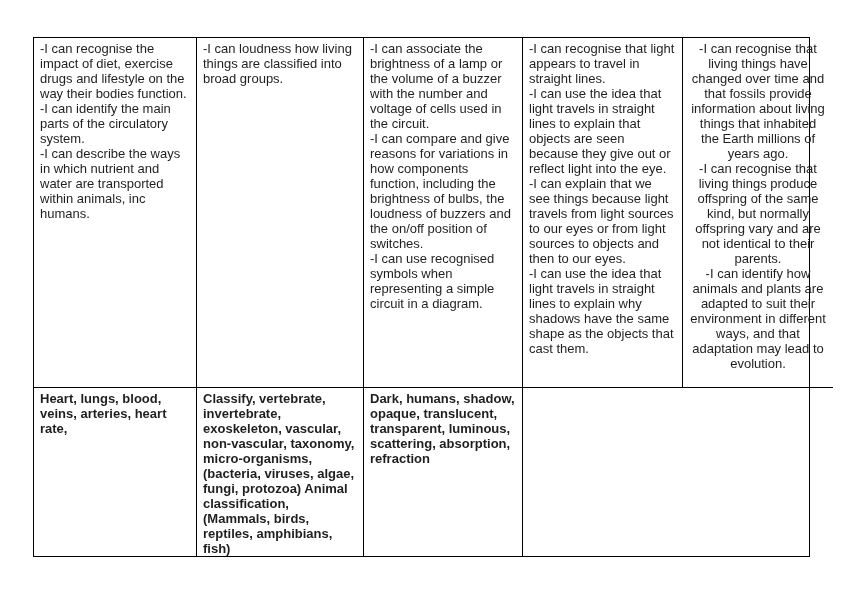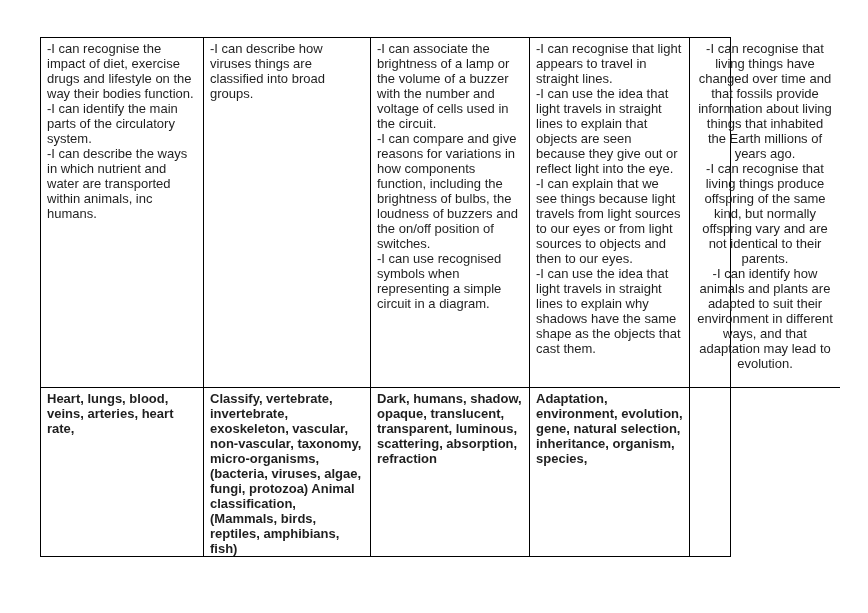--- a/index.html
+++ b/index.html
@@ -12,26 +12,25 @@
     width: 868px;
     height: 613px;
     position: relative;
     font-family: "Liberation Sans", sans-serif;
     color: #1f1f1f;
   }
   .grade-table {
     position: absolute;
     left: 33px;
     top: 37px;
-    width: 691px;
+    width: 777px;
     display: grid;
     grid-template-columns: 163px 167px 159px 160px 150px;
     grid-template-rows: 350px 168px;
     border: 1px solid #000;
-    margin-left: 7px;
   }
   .cell {
     border-right: 1px solid #000;
     border-bottom: 1px solid #000;
     padding: 3px 6px 3px 6px;
     font-size: 13px;
     line-height: 15px;
     overflow: hidden;
   }
   .cell:nth-child(5n) { border-right: none; text-align: center; }
@@ -47,21 +46,21 @@
 </style>
 </head>
 <body>
 
 <div class="grade-table">
 
   <div class="cell statements">-I can recognise the impact of diet, exercise drugs and lifestyle on the way their bodies function.
 -I can identify the main parts of the circulatory system.
 -I can describe the ways in which nutrient and water are transported within animals, inc humans.</div>
 
-  <div class="cell statements">-I can describe how viruses things are classified into broad groups.</div>
+  <div class="cell statements">-I can loudness how living things are classified into broad groups.</div>
 
   <div class="cell statements">-I can associate the brightness of a lamp or the volume of a buzzer with the number and voltage of cells used in the circuit.
 -I can compare and give reasons for variations in how components function, including the brightness of bulbs, the loudness of buzzers and the on/off position of switches.
 -I can use recognised symbols when representing a simple circuit in a diagram.</div>
 
   <div class="cell statements">-I can recognise that light appears to travel in straight lines.
 -I can use the idea that light travels in straight lines to explain that objects are seen because they give out or reflect light into the eye.
 -I can explain that we see things because light travels from light sources to our eyes or from light sources to objects and then to our eyes.
 -I can use the idea that light travels in straight lines to explain why shadows have the same shape as the objects that cast them.</div>
 
@@ -69,15 +68,14 @@
 -I can recognise that living things produce offspring of the same kind, but normally offspring vary and are not identical to their parents.
 -I can identify how animals and plants are adapted to suit their environment in different ways, and that adaptation may lead to evolution.</div>
 
   <div class="cell keywords">Heart, lungs, blood, veins, arteries, heart rate,</div>
 
   <div class="cell keywords">Classify, vertebrate, invertebrate, exoskeleton, vascular, non-vascular, taxonomy, micro-organisms, (bacteria, viruses, algae, fungi, protozoa) Animal classification, (Mammals, birds, reptiles, amphibians, fish)</div>
 
   <div class="cell keywords">Dark, humans, shadow, opaque, translucent, transparent, luminous, scattering, absorption, refraction</div>
 
 
-  <div class="cell keywords">Adaptation, environment, evolution, gene, natural selection, inheritance, organism, species,</div>
 
 </div>
 
 </body></html>

